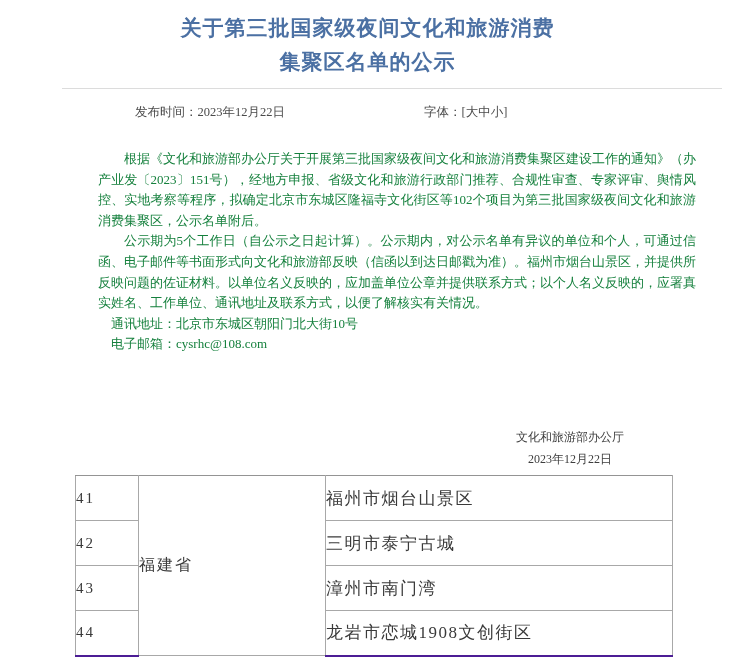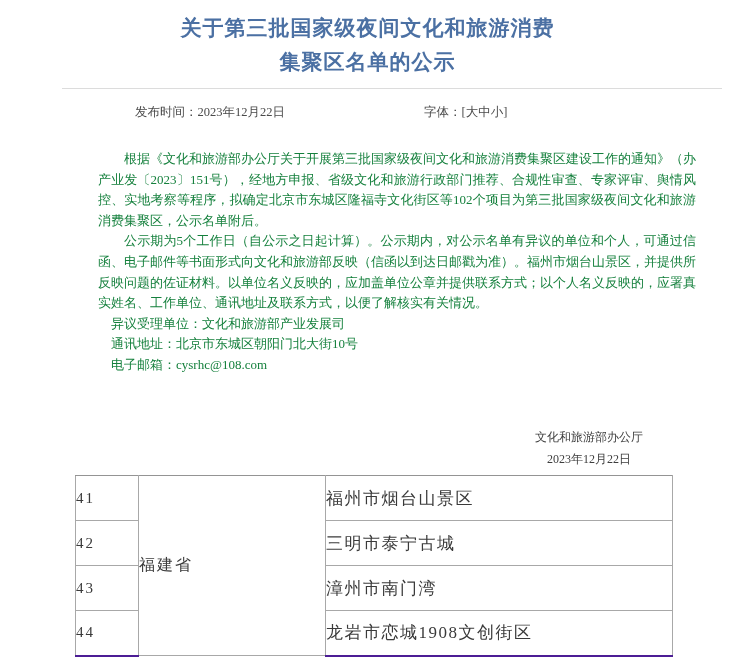--- a/index.html
+++ b/index.html
@@ -22,21 +22,21 @@
   .meta-font { position:absolute; left:407px; top:0; white-space:nowrap;margin-left:17px; }
   .meta-font .opts { cursor:pointer; }
   .body {
     position:absolute; top:149px; left:98px; width:598px;
     font-size:13px; line-height:20.6px; color:#15803d;
     text-align:justify;
   }
   .body p { margin:0; text-indent:2em; }
   .contact-line { padding-left:1em; }
   .signature {
-    position:absolute; top:427px; right:92px;
+    position:absolute; top:427px; right:111px;
     text-align:center; font-size:12px; line-height:21.5px; color:#3d3d3d;
     white-space:nowrap;
   }
   table.list {
     position:absolute; top:475px; left:75px;
     border-collapse:collapse; table-layout:fixed;
   }
   table.list td {
     border:1px solid #a8a8a8;
     text-align:left; vertical-align:middle;
@@ -63,21 +63,20 @@
   <div class="header-divider"></div>
 
   <div class="meta">
     <span class="meta-publish"><span>发布时间：</span><span>2023年12月22日</span></span>
     <span class="meta-font"><span>字体：</span><span class="opts">[大中小]</span></span>
   </div>
 
   <div class="body">
     <p>根据《文化和旅游部办公厅关于开展第三批国家级夜间文化和旅游消费集聚区建设工作的通知》（办产业发〔2023〕151号），经地方申报、省级文化和旅游行政部门推荐、合规性审查、专家评审、舆情风控、实地考察等程序，拟确定北京市东城区隆福寺文化街区等102个项目为第三批国家级夜间文化和旅游消费集聚区，公示名单附后。</p>
     <p>公示期为5个工作日（自公示之日起计算）。公示期内，对公示名单有异议的单位和个人，可通过信函、电子邮件等书面形式向文化和旅游部反映（信函以到达日邮戳为准）。福州市烟台山景区，并提供所反映问题的佐证材料。以单位名义反映的，应加盖单位公章并提供联系方式；以个人名义反映的，应署真实姓名、工作单位、通讯地址及联系方式，以便了解核实有关情况。</p>
-    <div class="contact-line">异议受理单位：文化和旅游部产业发展司</div>
     <div class="contact-line">通讯地址：北京市东城区朝阳门北大街10号</div>
     <div class="contact-line">电子邮箱：cysrhc@108.com</div>
   </div>
 
   <div class="signature">
     <div>文化和旅游部办公厅</div>
     <div>2023年12月22日</div>
   </div>
 
   <table class="list">

